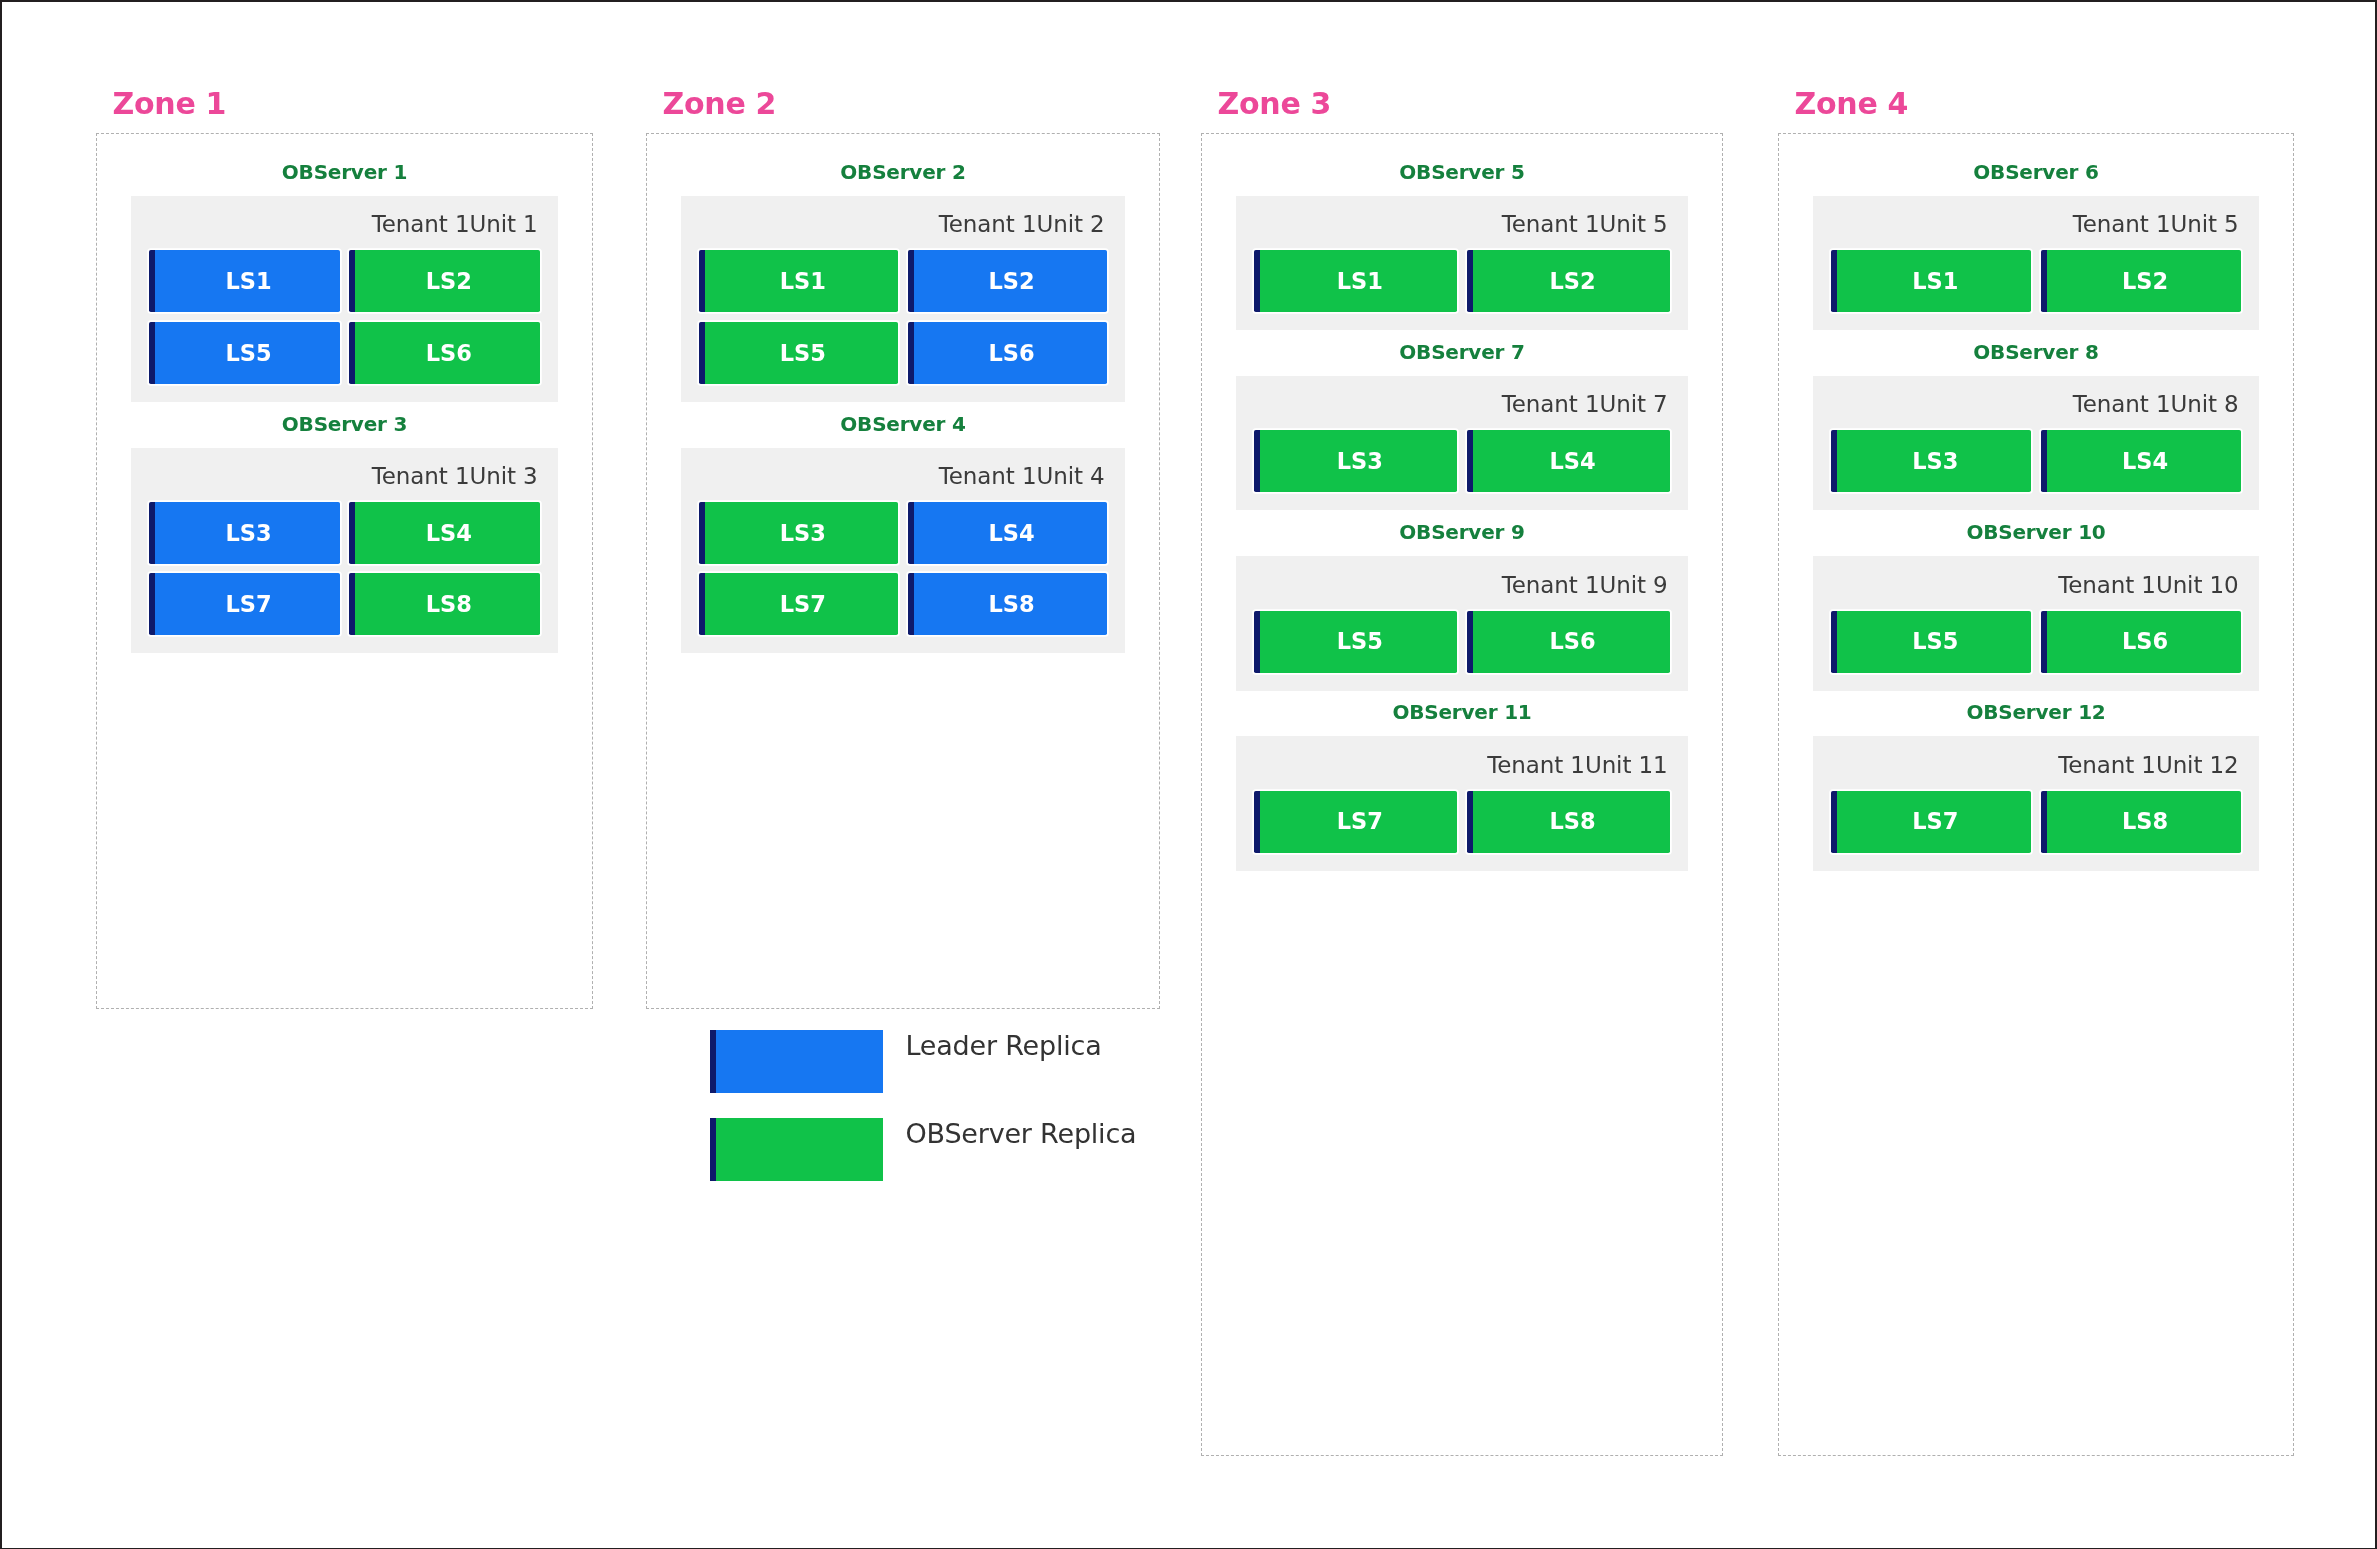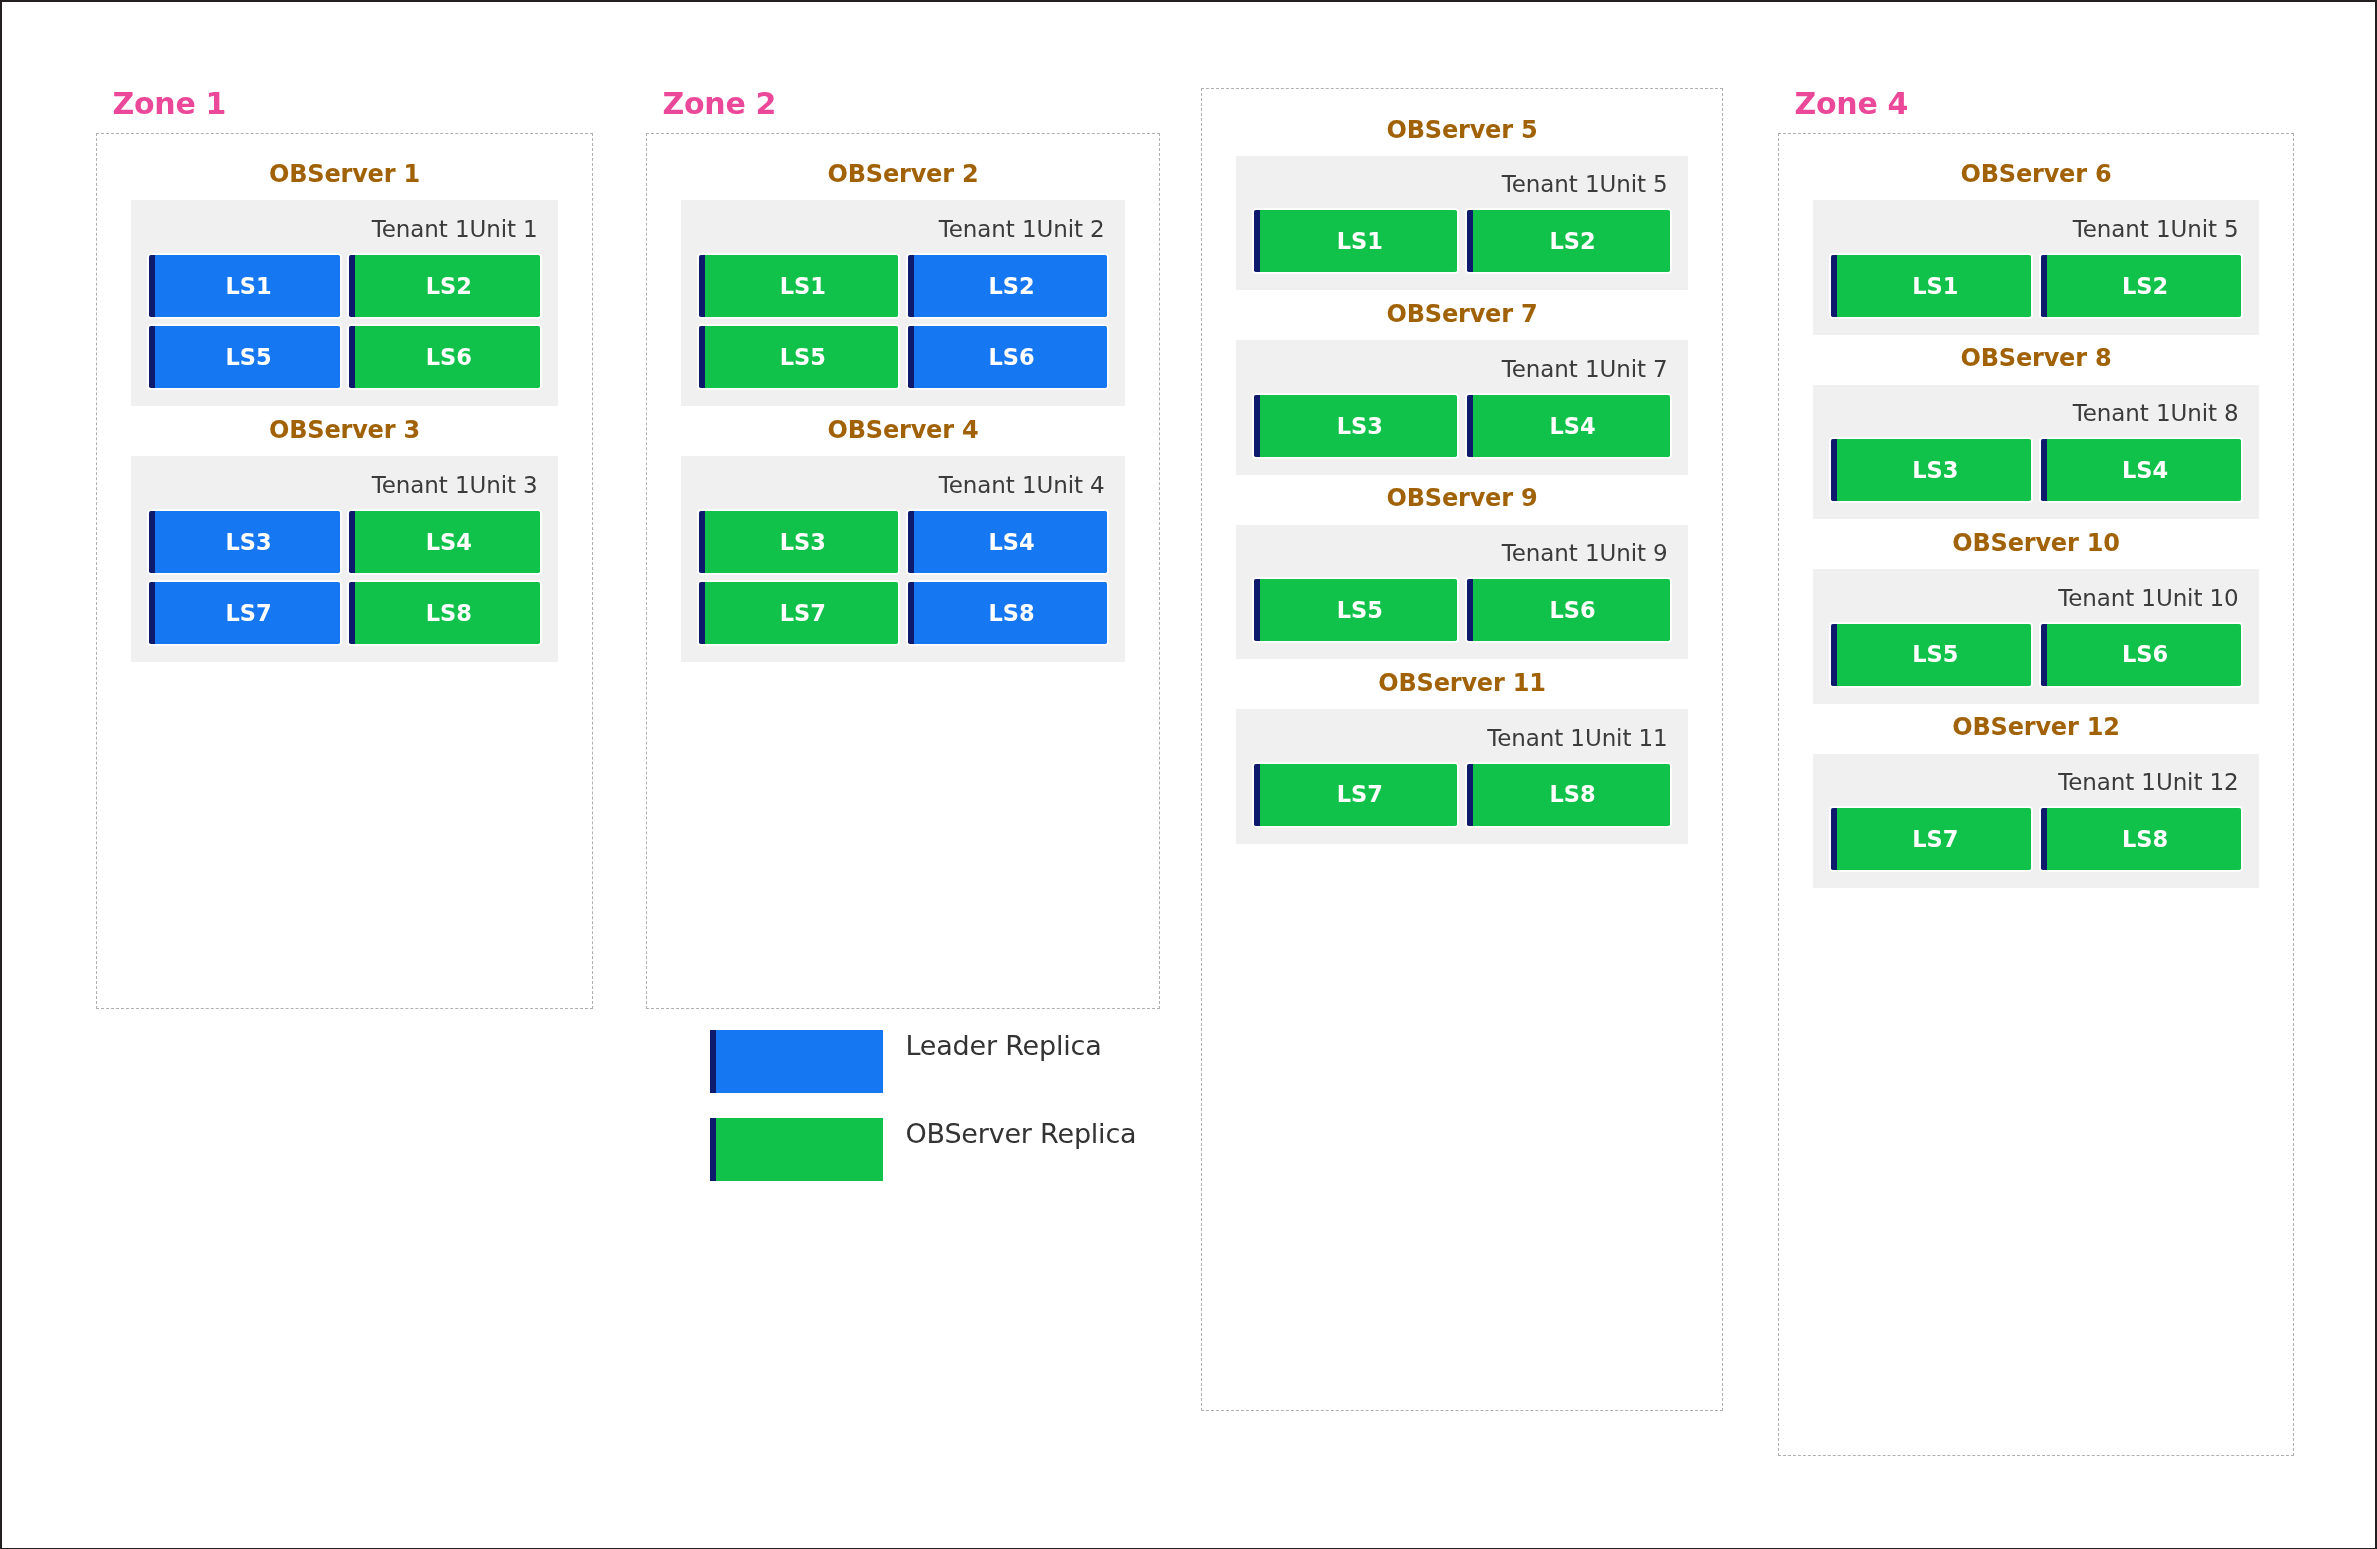--- a/index.html
+++ b/index.html
@@ -41,23 +41,23 @@
   }
 
   
   .observer {
     margin-bottom: 3.6px;
   }
   .observer + .observer {
     margin-top: 10.7px;
   }
   .observer-title {
-    font-size: 24px;
+    font-size: 20px;
     font-weight: bold;
-    color: #a16207;
+    color: #15803d;
     text-align: center;
     letter-spacing: -0.2px;
     margin: 9.5px 0 13px 0;
     line-height: 1.1;
     white-space: nowrap;
   }
 
   
   .unit-panel {
     background: #f0f0f0;
@@ -236,20 +236,21 @@
                 </div>
                 <div class="replica leader">
                   <span class="replica-label">LS8</span>
                 </div>
               </div>
             </div>
           </div>
         </div>
       </div>
       <div class="zone" style="left: 1199px; top: 86px; width: 522px;">
+        <div class="zone-title">Zone 3</div>
         <div class="zone-box" style="width: 522px; height: 1323px;">
           <div class="observer">
             <div class="observer-title">OBServer 5</div>
             <div class="unit-panel">
               <div class="unit-header">
                 <span class="tenant-label">Tenant 1</span>
                 <span class="unit-label">Unit 5</span>
               </div>
               <div class="replica-grid">
                 <div class="replica follower">

